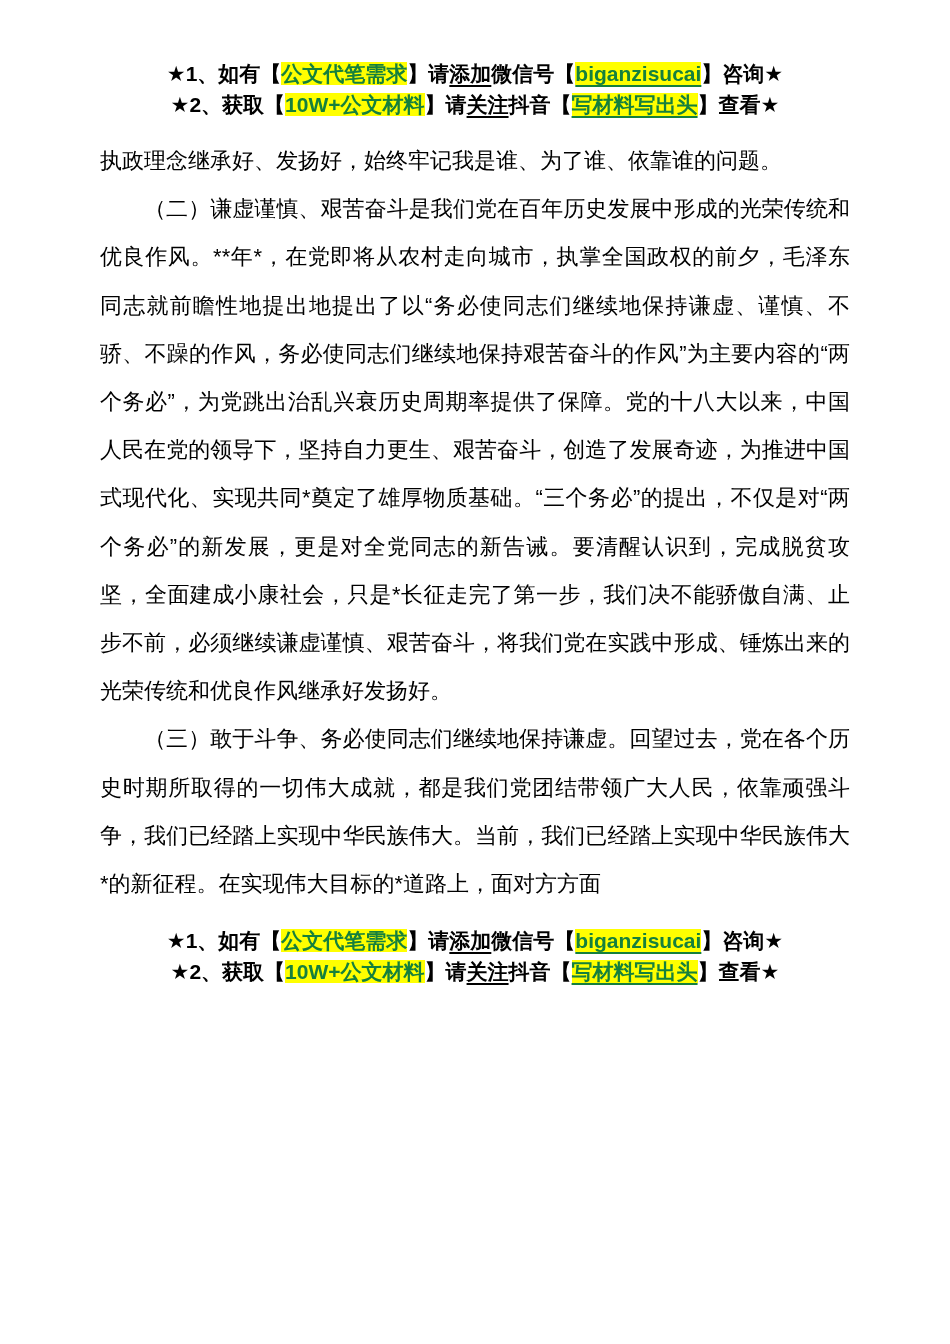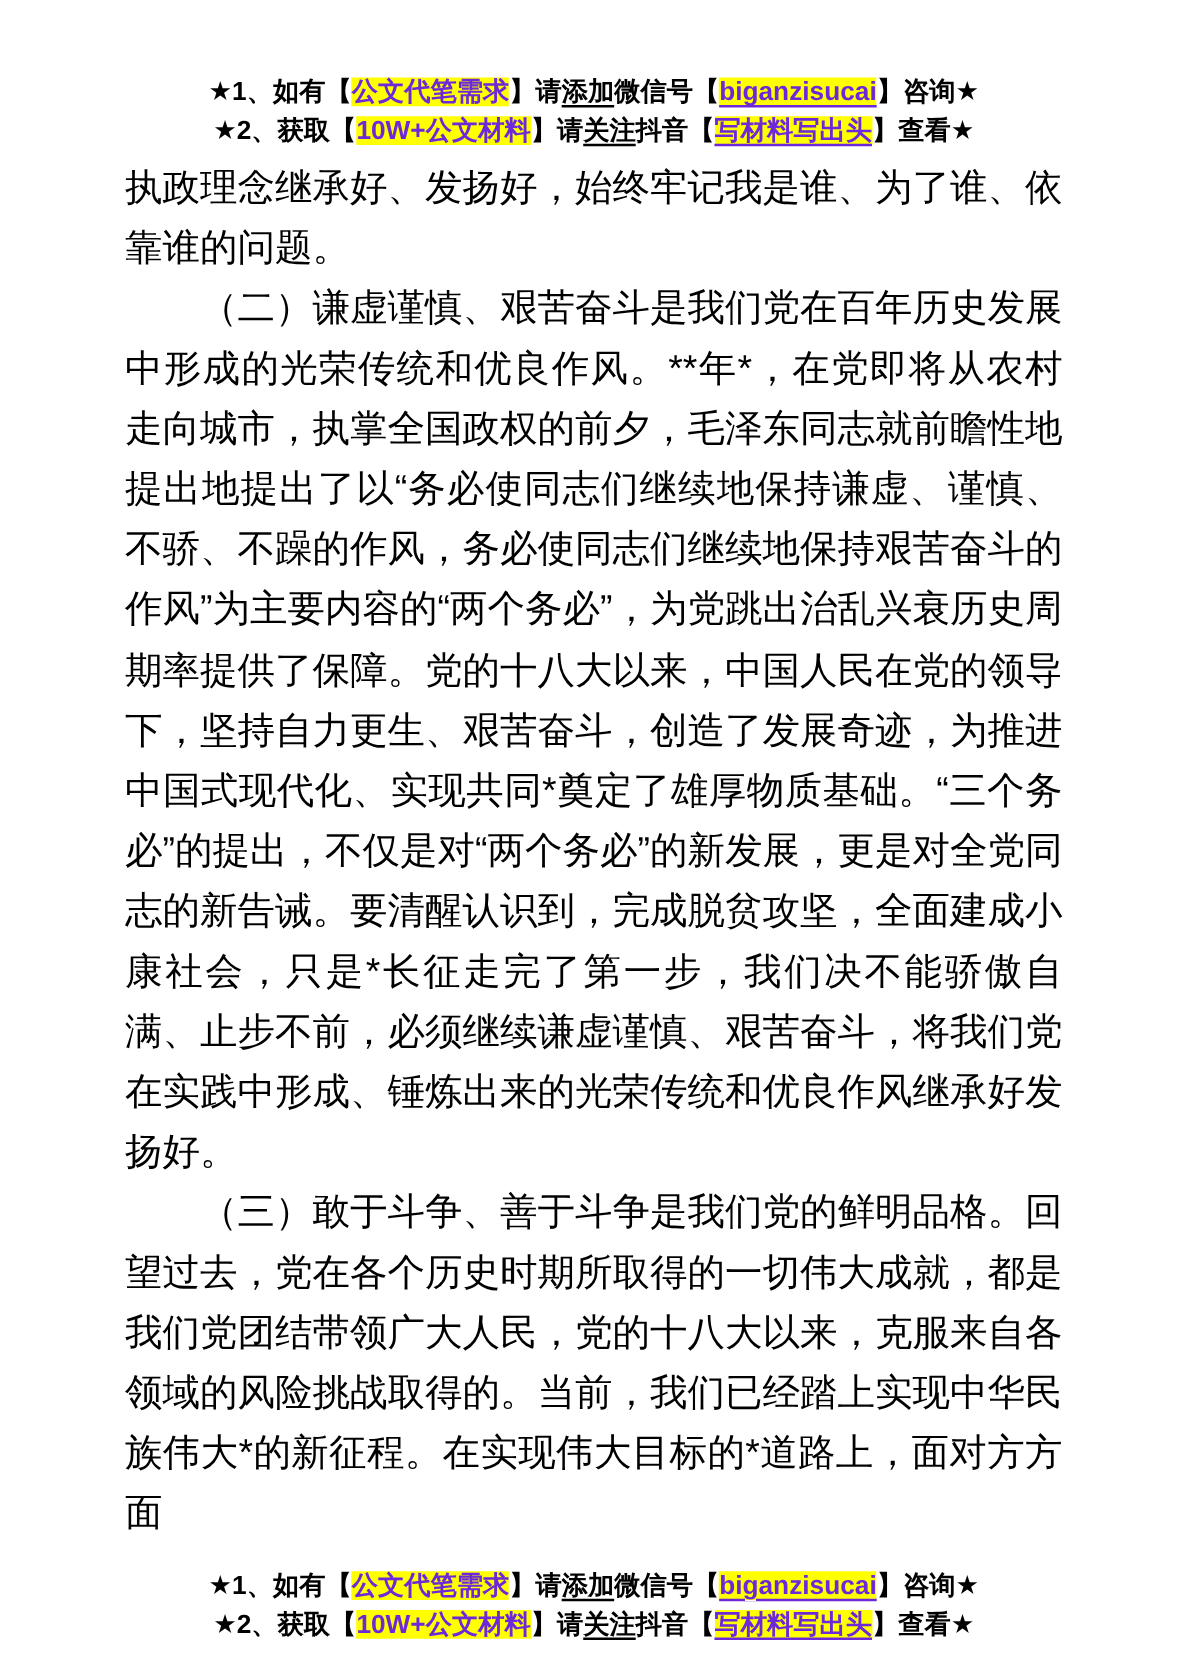--- a/index.html
+++ b/index.html
@@ -21,32 +21,32 @@
   .banner {
     text-align: center;
     font-weight: 700;
     font-size: 21px;
     line-height: 31px;
     white-space: nowrap;
   }
   .banner .seg { display: inline; }
   .hl {
     background: #FFFF00;
-    color: #6d28d9;
+    color: #15803d;
   }
   .ul {
     text-decoration: underline;
     text-decoration-thickness: 2px;
     text-underline-offset: 4px;
     text-align: right;
   }
   
   .doc-body {
-    margin-top: 7px;
-    font-size: 30px;
+    margin-top: 17px;
+    font-size: 22px;
     line-height: 48.2px;
     text-align: justify;
     letter-spacing: 0;
   }
   .para { margin: 0; padding: 0; }
   .para.indent { text-indent: 2em; }
   .lead { font-weight: 400; }
   .banner.footer { margin-top: 17px; }
 </style>
 </head>
@@ -59,21 +59,21 @@
       <span class="seg">★1、如有【</span><span class="seg hl">公文代笔需求</span><span class="seg">】请</span><span class="seg ul">添加</span><span class="seg">微信号【</span><span class="seg hl ul">biganzisucai</span><span class="seg">】咨询★</span>
     </div>
     <div class="banner-line">
       <span class="seg">★2、获取【</span><span class="seg hl">10W+公文材料</span><span class="seg">】请</span><span class="seg ul">关注</span><span class="seg">抖音【</span><span class="seg hl ul">写材料写出头</span><span class="seg">】查看★</span>
     </div>
   </div>
 
   <div class="doc-body">
     <p class="para"><span>执政理念继承好、发扬好，始终牢记我是谁、为了谁、依靠谁的问题。</span></p>
     <p class="para indent"><strong class="lead">（二）谦虚谨慎、艰苦奋斗是我们党在百年历史发展中形成的光荣传统和优良作风。</strong><span>**年*，在党即将从农村走向城市，执掌全国政权的前夕，毛泽东同志就前瞻性地提出地提出了以“务必使同志们继续地保持谦虚、谨慎、不骄、不躁的作风，务必使同志们继续地保持艰苦奋斗的作风”为主要内容的“两个务必”，为党跳出治乱兴衰历史周期率提供了保障。党的十八大以来，中国人民在党的领导下，坚持自力更生、艰苦奋斗，创造了发展奇迹，为推进中国式现代化、实现共同*奠定了雄厚物质基础。“三个务必”的提出，不仅是对“两个务必”的新发展，更是对全党同志的新告诫。要清醒认识到，完成脱贫攻坚，全面建成小康社会，只是*长征走完了第一步，我们决不能骄傲自满、止步不前，必须继续谦虚谨慎、艰苦奋斗，将我们党在实践中形成、锤炼出来的光荣传统和优良作风继承好发扬好。</span></p>
-    <p class="para indent"><strong class="lead">（三）敢于斗争、善于斗争是我们党的鲜明品格。</strong><span>回望过去，党在各个历史时期所取得的一切伟大成就，都是我们党团结带领广大人民，党的十八大以来，克服来自各领域的风险挑战取得的。当前，我们已经踏上实现中华民族伟大*的新征程。在实现伟大目标的*道路上，面对方方面</span></p>
+    <p class="para indent"><strong class="lead">（三）敢于斗争、务必使同志们继续地保持谦虚。</strong><span>回望过去，党在各个历史时期所取得的一切伟大成就，都是我们党团结带领广大人民，依靠顽强斗争，我们已经踏上实现中华民族伟大。当前，我们已经踏上实现中华民族伟大*的新征程。在实现伟大目标的*道路上，面对方方面</span></p>
   </div>
 
   <div class="banner footer">
     <div class="banner-line">
       <span class="seg">★1、如有【</span><span class="seg hl">公文代笔需求</span><span class="seg">】请</span><span class="seg ul">添加</span><span class="seg">微信号【</span><span class="seg hl ul">biganzisucai</span><span class="seg">】咨询★</span>
     </div>
     <div class="banner-line">
       <span class="seg">★2、获取【</span><span class="seg hl">10W+公文材料</span><span class="seg">】请</span><span class="seg ul">关注</span><span class="seg">抖音【</span><span class="seg hl ul">写材料写出头</span><span class="seg">】查看★</span>
     </div>
   </div>

